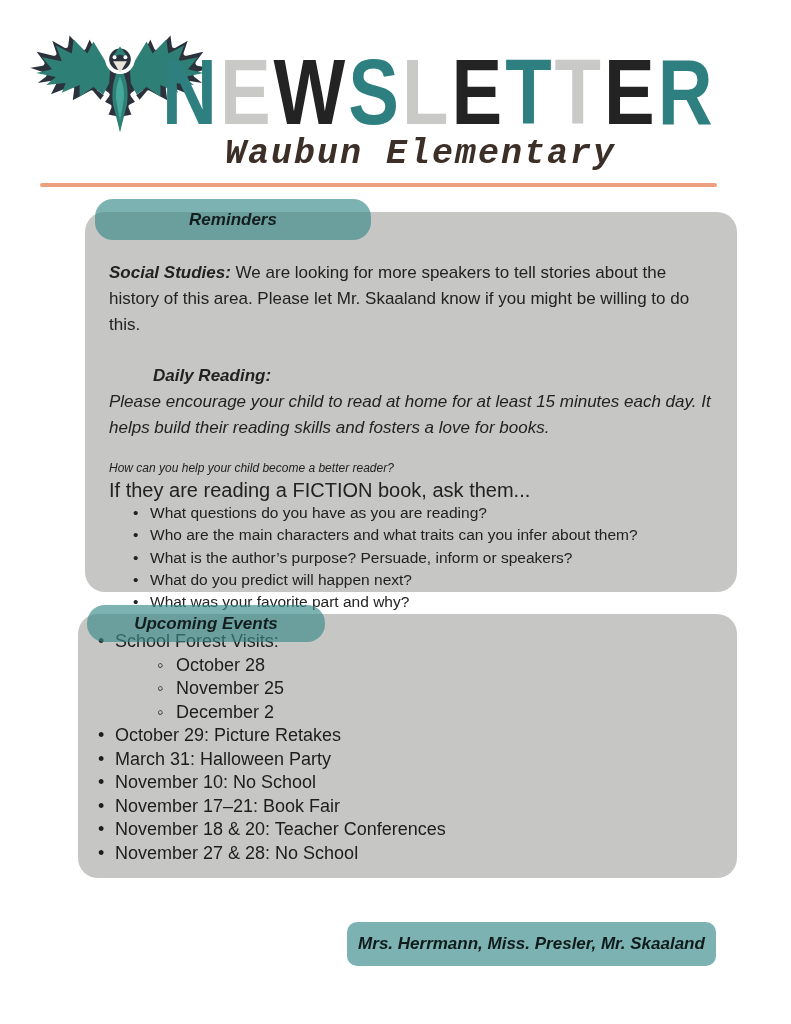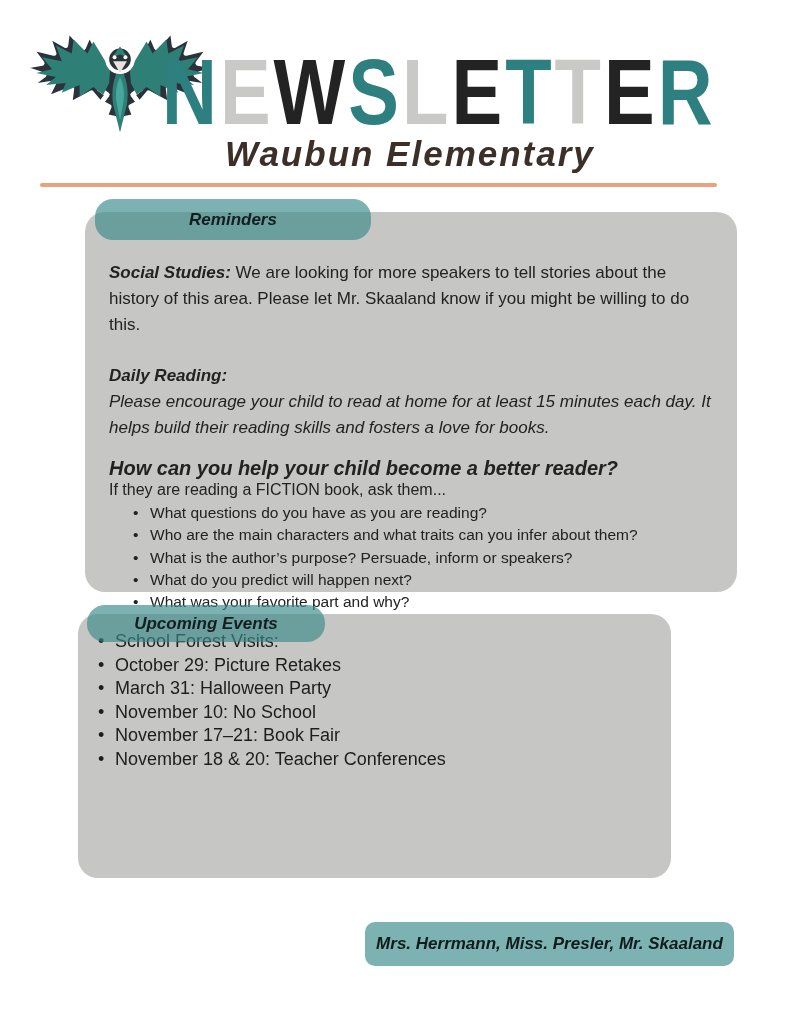--- a/index.html
+++ b/index.html
@@ -24,21 +24,21 @@
   .title{
     position:absolute; left:162px; top:46px;
     font-weight:bold; font-size:76px; line-height:1;
     letter-spacing:3px; white-space:nowrap;
     transform:scaleY(1.22); transform-origin:top left;
   }
   .title span{ display:inline-block; }
   .subtitle{
     position:absolute; left:225px; top:134px; width:360px;
     text-align:center;
-    font-family:Liberation Sans, sans-serif;
+    font-family:Liberation Mono, monospace;
     font-style:italic; font-weight:600;
     font-size:35px; letter-spacing:2px;
     color:var(--script-brown);
     white-space:nowrap;
   }
   .divider{
     position:absolute; left:40px; top:183px; width:677px; height:4px;
     background:var(--divider-orange); border-radius:2px;
   }
   
@@ -51,47 +51,47 @@
   }
   .tab-reminders{ left:95px; top:199px; width:276px; height:41px; }
   .tab-events{ left:87px; top:596px; width:238px; height:37px;margin-top:9px; }
   
   .panel{
     position:absolute; z-index:1;
     background:var(--panel-gray);
     border-radius:20px;
   }
   .panel-reminders{ left:85px; top:212px; width:652px; height:380px; padding:48px 13px 0 24px; }
-  .panel-events{ left:78px; top:614px; width:593px; height:264px; padding:16px 24px 0 18px; }
+  .panel-events{ left:78px; top:614px; width:659px; height:264px; padding:16px 24px 0 18px; }
   
   .para{ font-size:17px; line-height:26px; max-width:608px; }
   .para b.lbl{ font-style:italic; }
-  .mt-gap{ margin-top:25px; }
+  .mt-gap{ margin-top:25px;margin-left:44px; }
   .italic-block{ font-style:italic; }
-  .reader-head{ margin-top:16px; font-size:20px; line-height:22px; font-weight:bold; font-style:italic; }
-  .reader-intro{ font-size:16px; line-height:22px; }
+  .reader-head{ margin-top:16px; font-size:12px; line-height:22px; font-weight:normal; font-style:italic; }
+  .reader-intro{ font-size:20px; line-height:22px; }
   .reader-list{ list-style:none; margin-left:24px; margin-top:1px; }
   .reader-list li{
     position:relative; padding-left:17px;
     font-size:15.5px; line-height:22.3px;
   }
   .reader-list li::before{ content:"•"; position:absolute; left:0; }
   
   .events-list{ list-style:none; margin-left:2px; color:#1d1d1d; }
   .events-list > li{
     position:relative; padding-left:17px;
     font-size:18px; line-height:23.5px;
   }
   .events-list > li::before{ content:"•"; position:absolute; left:0; }
   .events-sub{ list-style:none; margin-left:42px; }
   .events-sub li{ position:relative; padding-left:19px; font-size:18px; line-height:23.5px; }
   .events-sub li::before{ content:"◦"; position:absolute; left:0; }
   
   .footer-badge{
-    position:absolute; left:365px; top:922px; width:369px; height:44px;
+    position:absolute; left:347px; top:922px; width:369px; height:44px;
     background:var(--tab-teal); border-radius:10px;
     display:flex; align-items:center; justify-content:center;
     font-weight:bold; font-style:italic; font-size:17px; color:#101b1b;
   }
 </style>
 </head>
 <body>
 
 <div class="page">
 
@@ -143,26 +143,32 @@
   </div>
 
   <div class="tab tab-events">
     <span>Upcoming Events</span>
   </div>
 
   <div class="panel panel-events">
     <ul class="events-list">
       <li>
         <span>School Forest Visits:</span>
+        <ul class="events-sub">
+          <li>October 28</li>
+          <li>November 25</li>
+          <li>December 2</li>
+        </ul>
       </li>
       <li>October 29: Picture Retakes</li>
       <li>March 31: Halloween Party</li>
       <li>November 10: No School</li>
       <li>November 17–21: Book Fair</li>
       <li>November 18 &amp; 20: Teacher Conferences</li>
+      <li>November 27 &amp; 28: No School</li>
     </ul>
   </div>
 
   <div class="footer-badge">
     <span>Mrs. Herrmann, Miss. Presler, Mr. Skaaland</span>
   </div>
 
 </div>
 
 </body></html>

